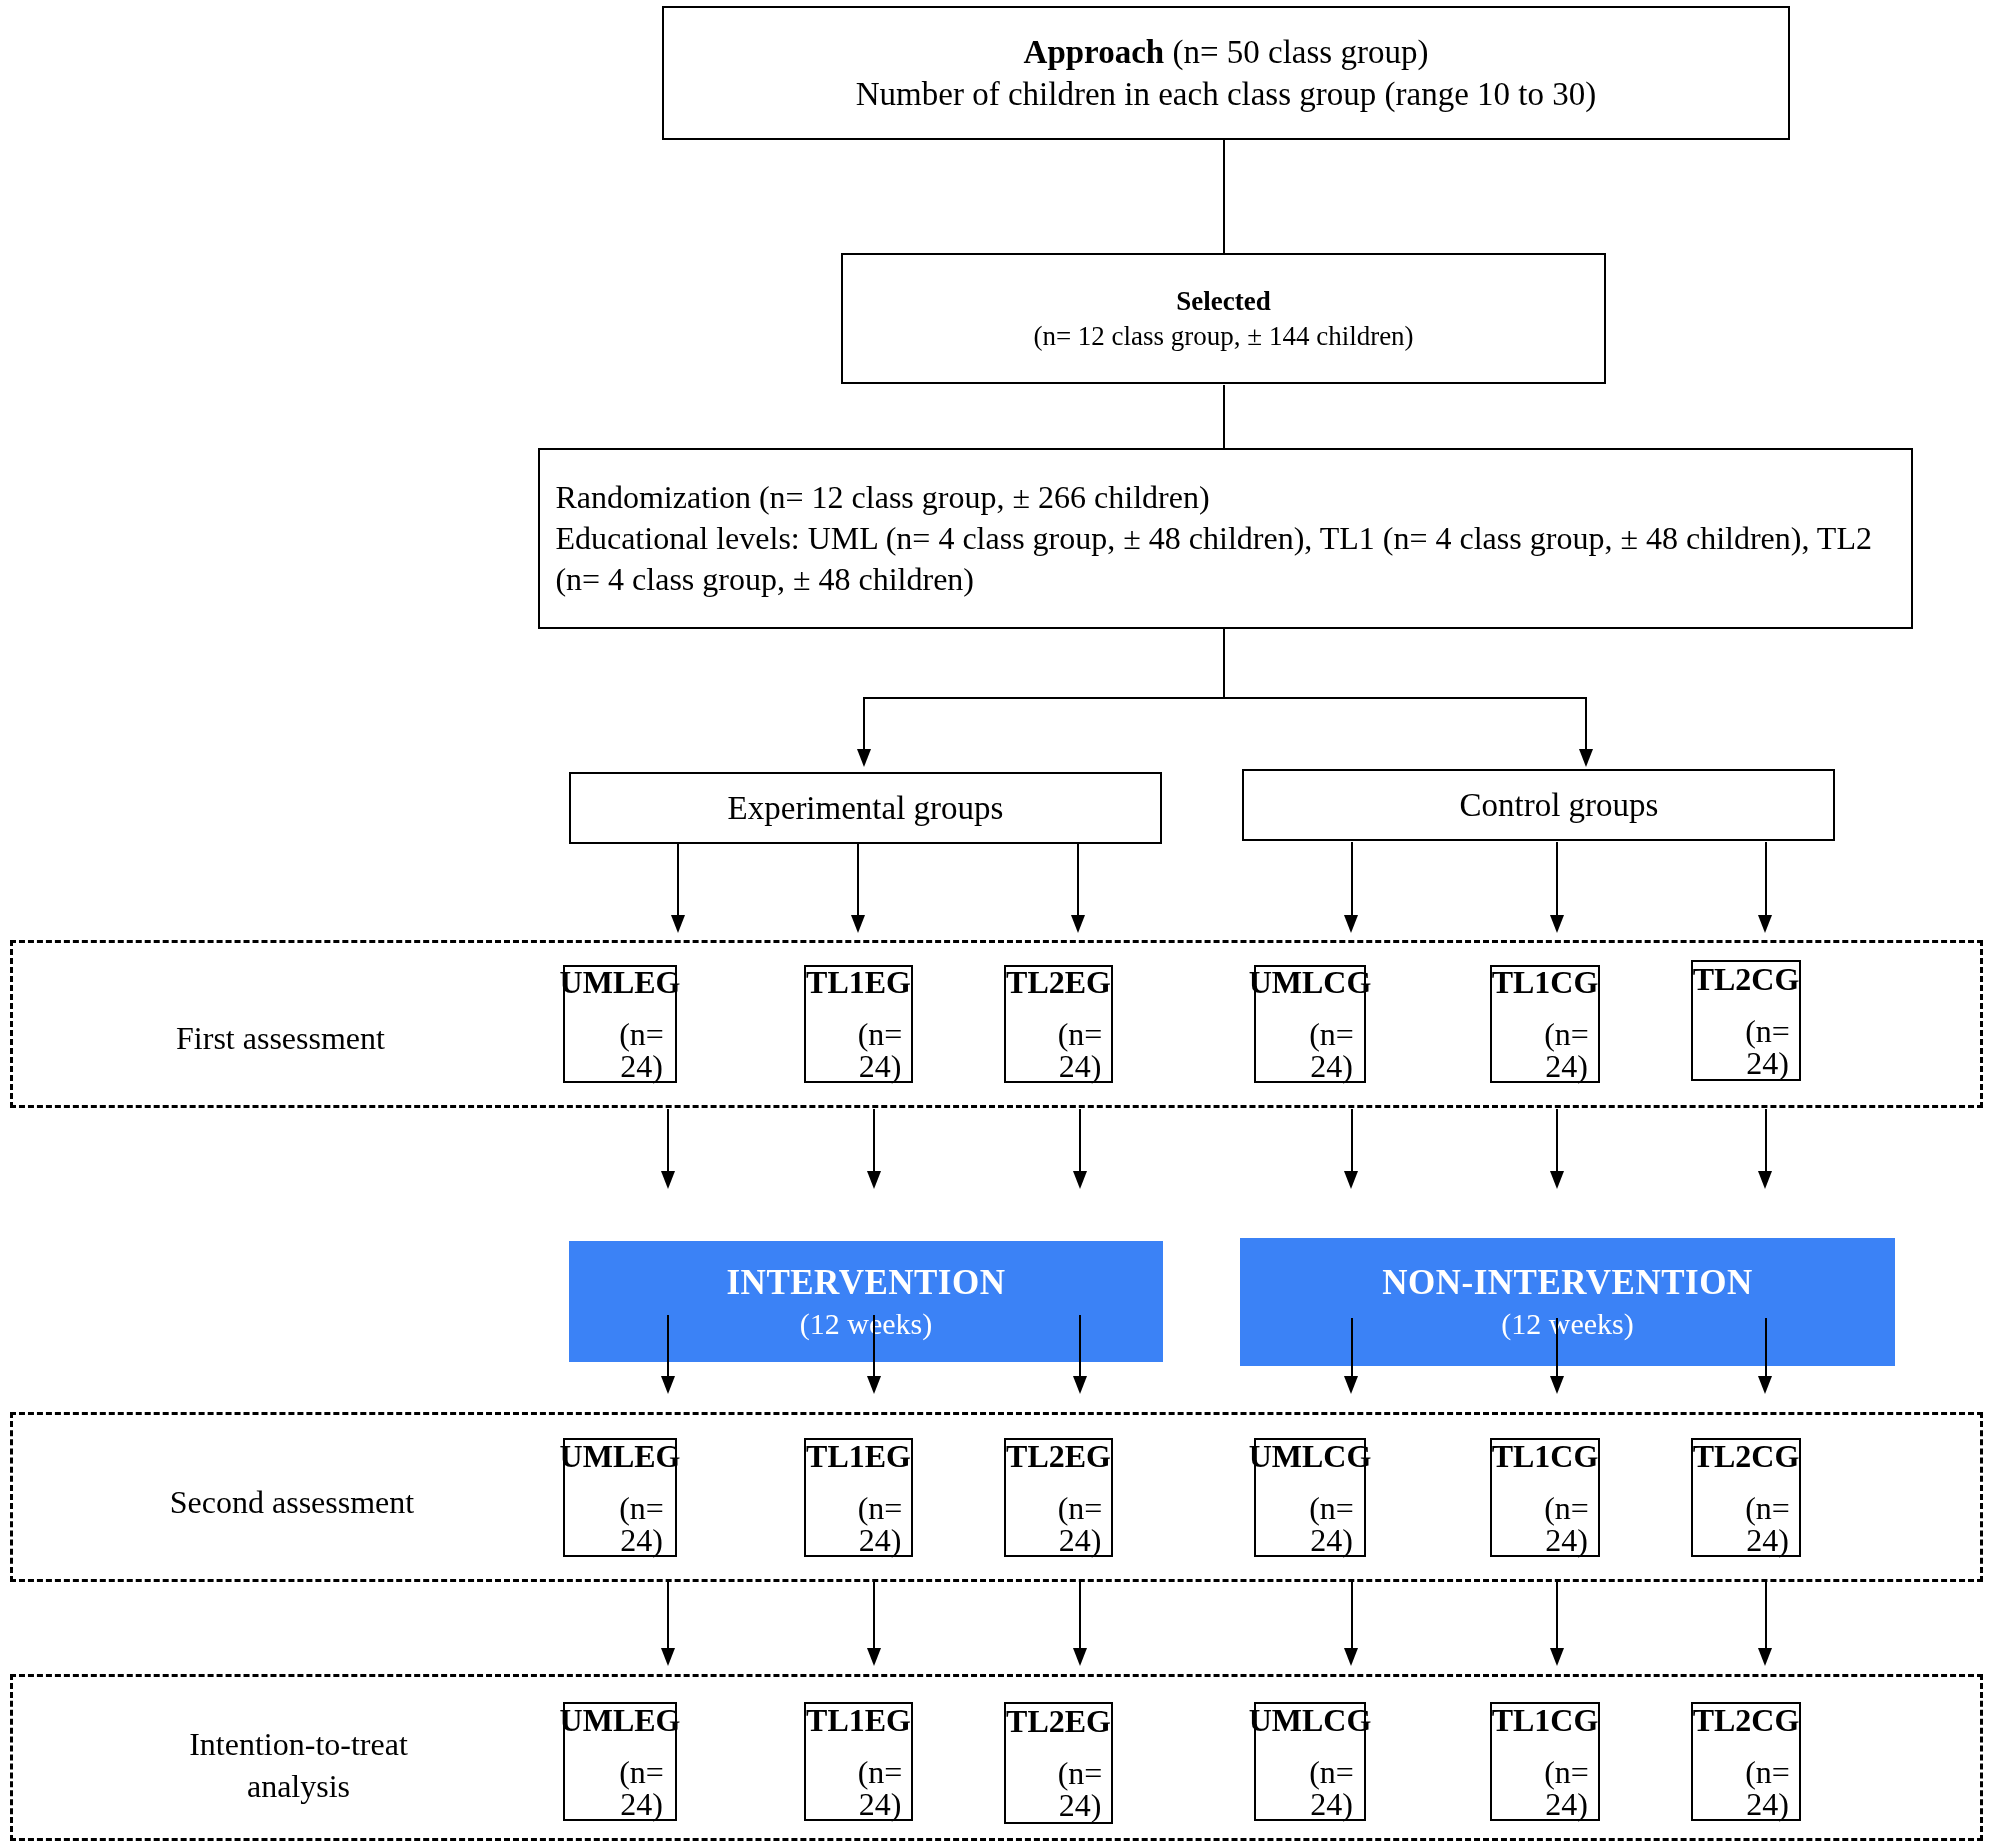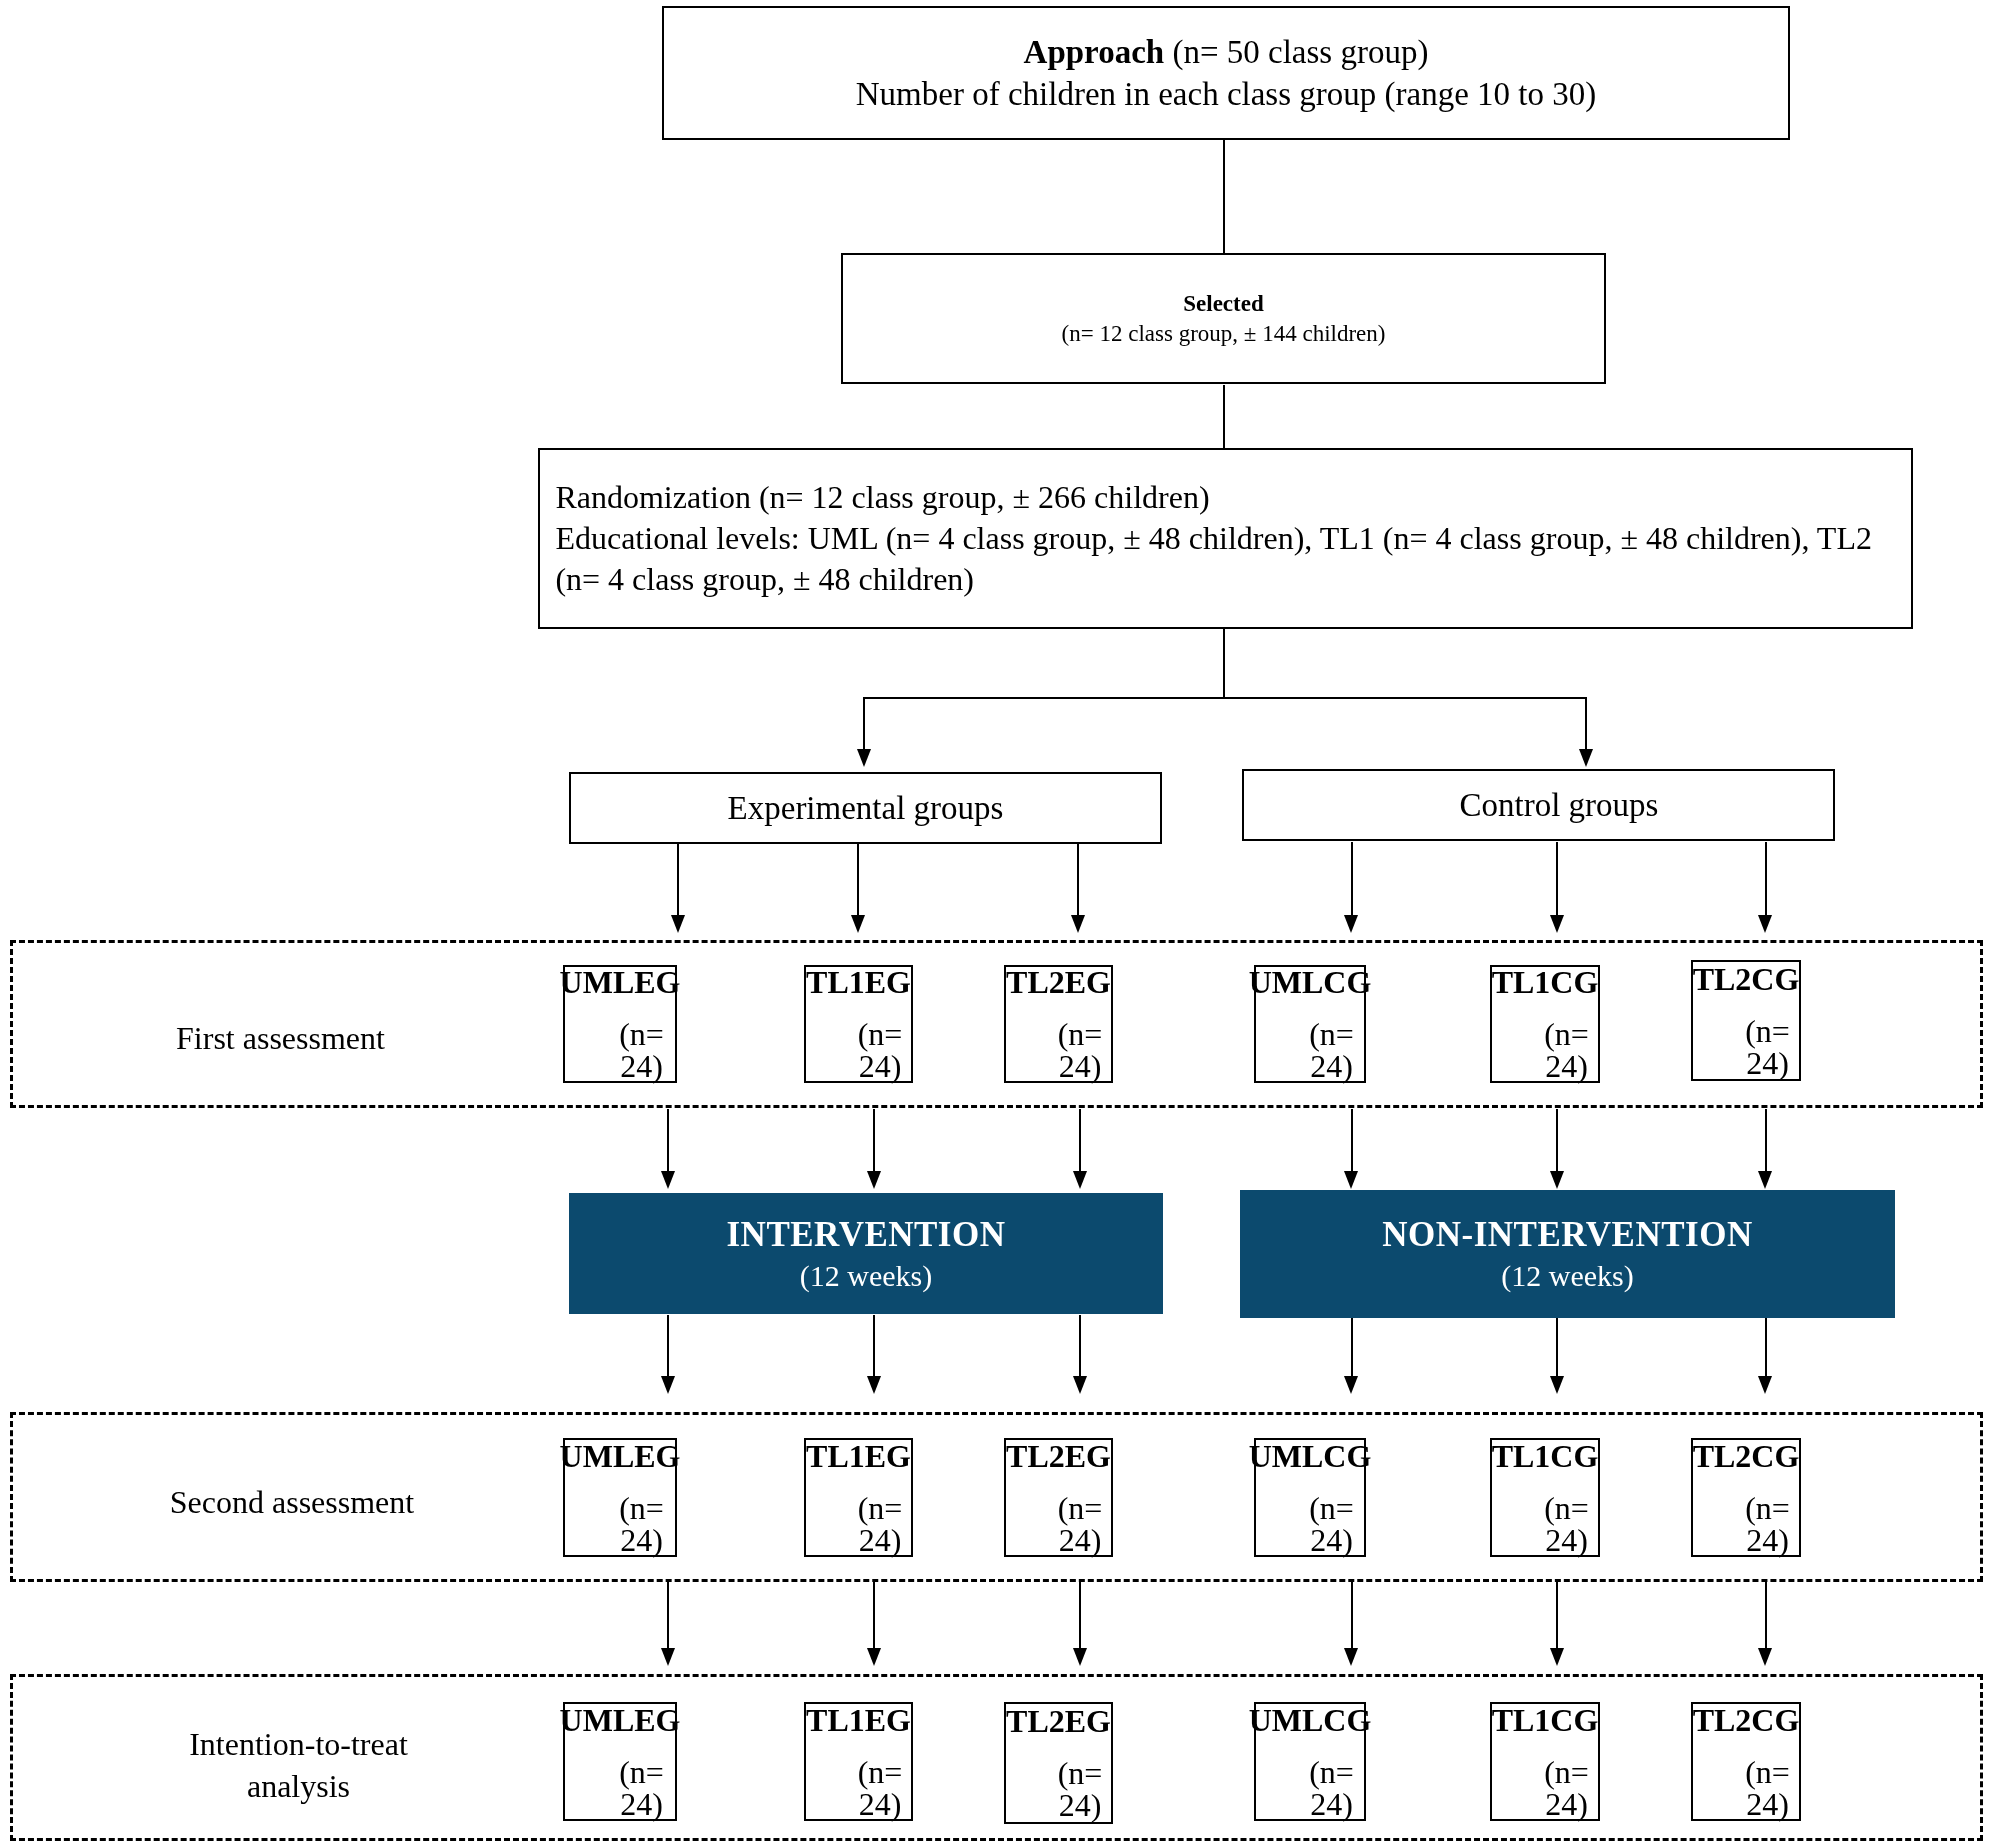--- a/index.html
+++ b/index.html
@@ -25,21 +25,21 @@
     align-items:center;
     justify-content:center;
     text-align:center;
     line-height:1.28;
   }
   .box .line{display:block;white-space:nowrap;}
   .bold{font-weight:bold;}
 
   
   #approach-box{left:662px;top:6.3px;width:1128px;height:134px;font-size:33px;}
-  #selected-box{left:841px;top:253px;width:765px;height:131px;font-size:23px;}
+  #selected-box{left:841px;top:253px;width:765px;height:131px;font-size:27px;}
   #randomization-box{left:538px;top:448px;width:1375px;height:181px;
        align-items:flex-start;justify-content:center;text-align:left;
        padding:0 15.4px;font-size:32px;}
   #randomization-box .line{white-space:normal;display:block;width:100%;}
 
   
   .arm-box{font-size:33px;}
   #experimental-box{left:569px;top:772px;width:593px;height:72px;}
   #control-box{left:1242px;top:769px;width:593px;height:72px;padding-left:41px;}
 
@@ -70,28 +70,29 @@
     font-size:32px;
     line-height:1.0;
   }
   .group-box .code{display:block;font-weight:bold;margin-bottom:20px;}
   .group-box .n{display:block;margin-left:43px;}
 
   
   .banner{
     position:absolute;
     box-sizing:border-box;
-    background:#0c4a6e;
+    background:#3b82f6;
     color:#ffffff;
     display:flex;
     flex-direction:column;
     align-items:center;
     justify-content:center;
     text-align:center;
     line-height:1.25;
+    margin-top:48px;
   }
   .banner .title{display:block;font-weight:bold;font-size:35px;letter-spacing:0.5px;}
   .banner .sub{display:block;font-size:30px;}
   #intervention-banner{left:569px;top:1193px;width:594px;height:121px;}
   #nonintervention-banner{left:1240px;top:1190px;width:655px;height:128px;}
 
   
   .vline{position:absolute;background:#000000;width:2.3px;}
   .hline{position:absolute;background:#000000;height:2.3px;}
   .arrowhead{

